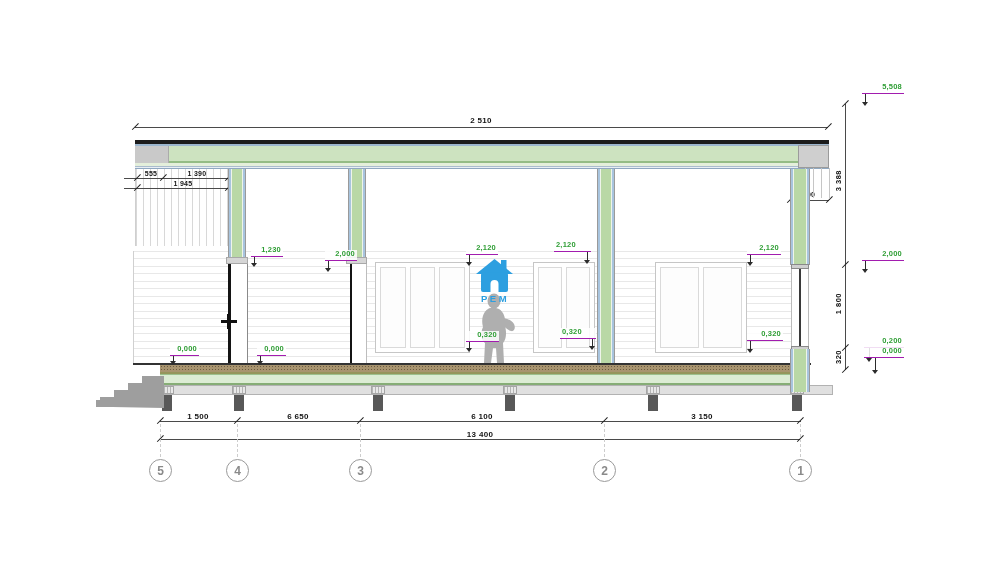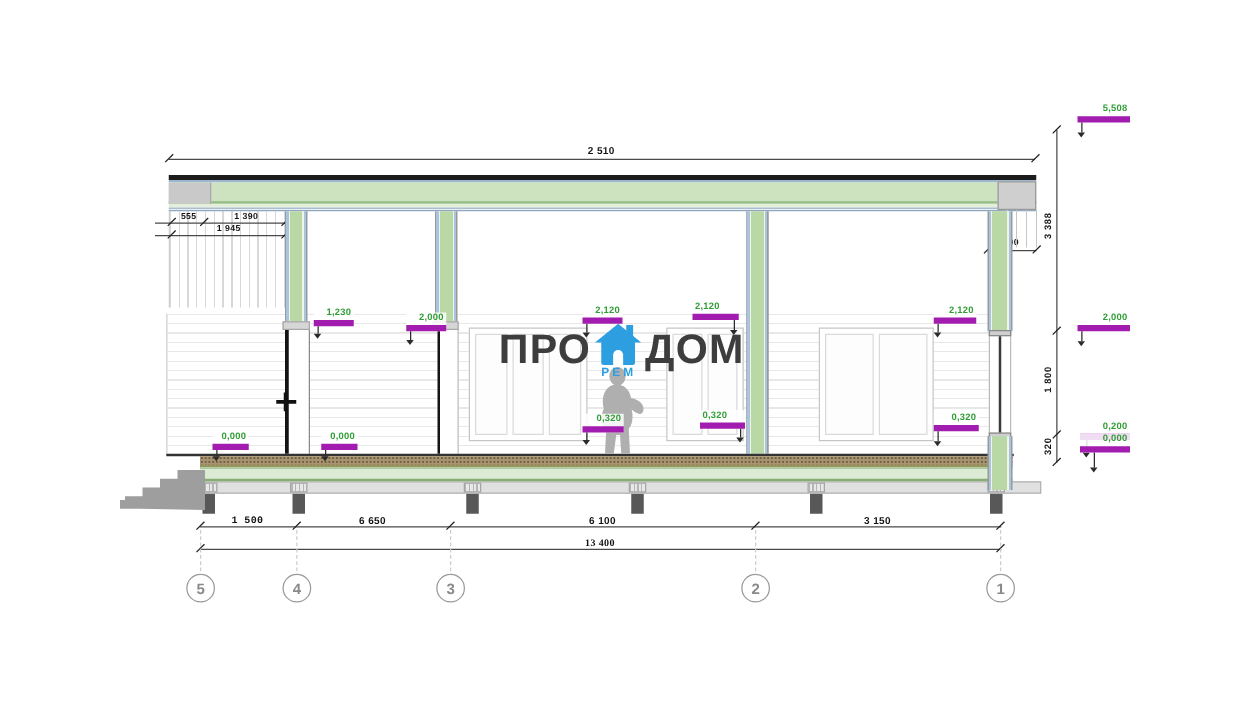--- a/index.html
+++ b/index.html
@@ -11,21 +11,21 @@
   .vline{position:absolute;width:1px;background:#4a4a4a;}
   .tick{position:absolute;width:9px;height:1.4px;background:#1e1e1e;transform:rotate(-45deg);}
   .dimlabel{position:absolute;font-weight:bold;font-size:8px;color:#141414;white-space:nowrap;
             transform:translateX(-50%);letter-spacing:.3px;}
   .dim7{font-size:7px;}
   .vlab{position:absolute;font-weight:bold;font-size:7.5px;color:#141414;white-space:nowrap;
         writing-mode:vertical-rl;transform:rotate(180deg);letter-spacing:.5px;}
   
   .elev{position:absolute;z-index:40;}
   .elev .lbl{display:block;font-size:7.5px;line-height:1.15;font-weight:bold;color:#2f9e35;
-             border-bottom:5px solid #a21caf;padding:0 2px 1px;text-align:right;
+             border-bottom:1px solid #a21caf;padding:0 2px 1px;text-align:right;
              background:rgba(255,255,255,.85);letter-spacing:.2px;}
   .elev.ra .lbl{text-align:left;}
   .arr{position:absolute;top:100%;width:7px;height:11px;}
   .elev.la .arr{left:0;} .elev.ra .arr{right:0;}
   .arr::before{content:"";position:absolute;left:3px;top:0;bottom:4px;width:1px;background:#2b2b2b;}
   .arr::after{content:"";position:absolute;left:0;bottom:0;width:0;height:0;
               border-left:3.5px solid transparent;border-right:3.5px solid transparent;
               border-top:4.5px solid #2b2b2b;}
   
   .gcol{position:absolute;
@@ -117,28 +117,26 @@
   <div class="pilecap" style="left:503px;top:386px;width:14px;height:8px;z-index:15;"></div>
   <div class="pile" style="left:505px;top:394px;width:10px;height:17px;"></div>
   <div class="pilecap" style="left:646px;top:386px;width:14px;height:8px;z-index:15;"></div>
   <div class="pile" style="left:648px;top:394px;width:10px;height:17px;"></div>
   <div class="pilecap" style="left:790px;top:386px;width:14px;height:8px;z-index:15;"></div>
   <div class="pile" style="left:792px;top:394px;width:10px;height:17px;"></div>
 
   <div class="abs" style="left:96px;top:366px;width:68px;height:42px;background:#9e9e9e;z-index:16;
               clip-path:polygon(68px 10px,46px 10px,46px 17px,32px 17px,32px 24px,18px 24px,18px 31px,4px 31px,4px 34px,0px 34px,0px 41px,16px 41px,68px 42px);"></div>
 
-  <div class="logoword" style="left:399px;top:262px;">ПРО</div>
   <svg class="abs" style="left:476px;top:259px;z-index:30;" width="37" height="35" viewBox="0 0 37 35">
     <rect x="25" y="1" width="5.5" height="11" fill="#2d9fe0"></rect>
     <path d="M18.5,0 L37,15 L0,15 Z" fill="#2d9fe0"></path>
     <rect x="5" y="13.5" width="27" height="19.5" rx="2" fill="#2d9fe0"></rect>
     <path d="M14.5,33 v-8 a4,4 0 0 1 8,0 v8 Z" fill="#ffffff"></path>
   </svg>
-  <div class="logoword" style="left:516px;top:262px;">ДОМ</div>
   <div class="logosub" style="left:481px;top:293px;">РЕМ</div>
 
   <svg class="abs" style="left:463px;top:292px;z-index:29;" width="66" height="73" viewBox="0 0 66 73">
     <g fill="#afafaf">
       <ellipse cx="31" cy="9" rx="6.5" ry="7.5"></ellipse>
       <path d="M25,17 C20,20 18,27 20,35 C17,42 18,48 22,51 L21,71 L28,71 L30,56 L33,56 L34,71 L41,71 L40,51 C43,48 44,41 42,34 C43,27 41,20 36,17 C32,15 28,15 25,17 Z"></path>
       <path d="M38,26 C43,26 49,28 51,32 C53,36 51,40 48,39 C44,38 41,34 38,32 Z"></path>
     </g>
   </svg>
 
@@ -229,29 +227,29 @@
     <span class="lbl">0,000</span>
     <span class="arr" style="height:9px;"></span>
   </div>
 
   <div class="dline" style="left:160px;top:421px;width:641px;"></div>
   <div class="tick" style="left:156px;top:420px;"></div>
   <div class="tick" style="left:233px;top:420px;"></div>
   <div class="tick" style="left:356px;top:420px;"></div>
   <div class="tick" style="left:600px;top:420px;"></div>
   <div class="tick" style="left:796px;top:420px;"></div>
-  <div class="dimlabel" style="left:198px;top:412px;font-family:Liberation Mono, monospace;">1 500</div>
+  <div class="dimlabel" style="left:198px;top:412px;">1 500</div>
   <div class="dimlabel" style="left:298px;top:412px;">6 650</div>
   <div class="dimlabel" style="left:482px;top:412px;">6 100</div>
   <div class="dimlabel" style="left:702px;top:412px;">3 150</div>
 
   <div class="dline" style="left:160px;top:439px;width:641px;"></div>
   <div class="tick" style="left:156px;top:438px;"></div>
   <div class="tick" style="left:796px;top:438px;"></div>
-  <div class="dimlabel" style="left:480px;top:430px;font-family:Liberation Serif, serif;">13 400</div>
+  <div class="dimlabel" style="left:480px;top:430px;">13 400</div>
 
   <div class="gridline" style="left:160px;top:424px;height:33px;"></div>
   <div class="gridline" style="left:237px;top:424px;height:33px;"></div>
   <div class="gridline" style="left:360px;top:424px;height:33px;"></div>
   <div class="gridline" style="left:604px;top:424px;height:33px;"></div>
   <div class="gridline" style="left:800px;top:424px;height:33px;"></div>
   <div class="bubble" style="left:149px;top:459px;">
       <span>5</span>
     </div>
   <div class="bubble" style="left:226px;top:459px;">

